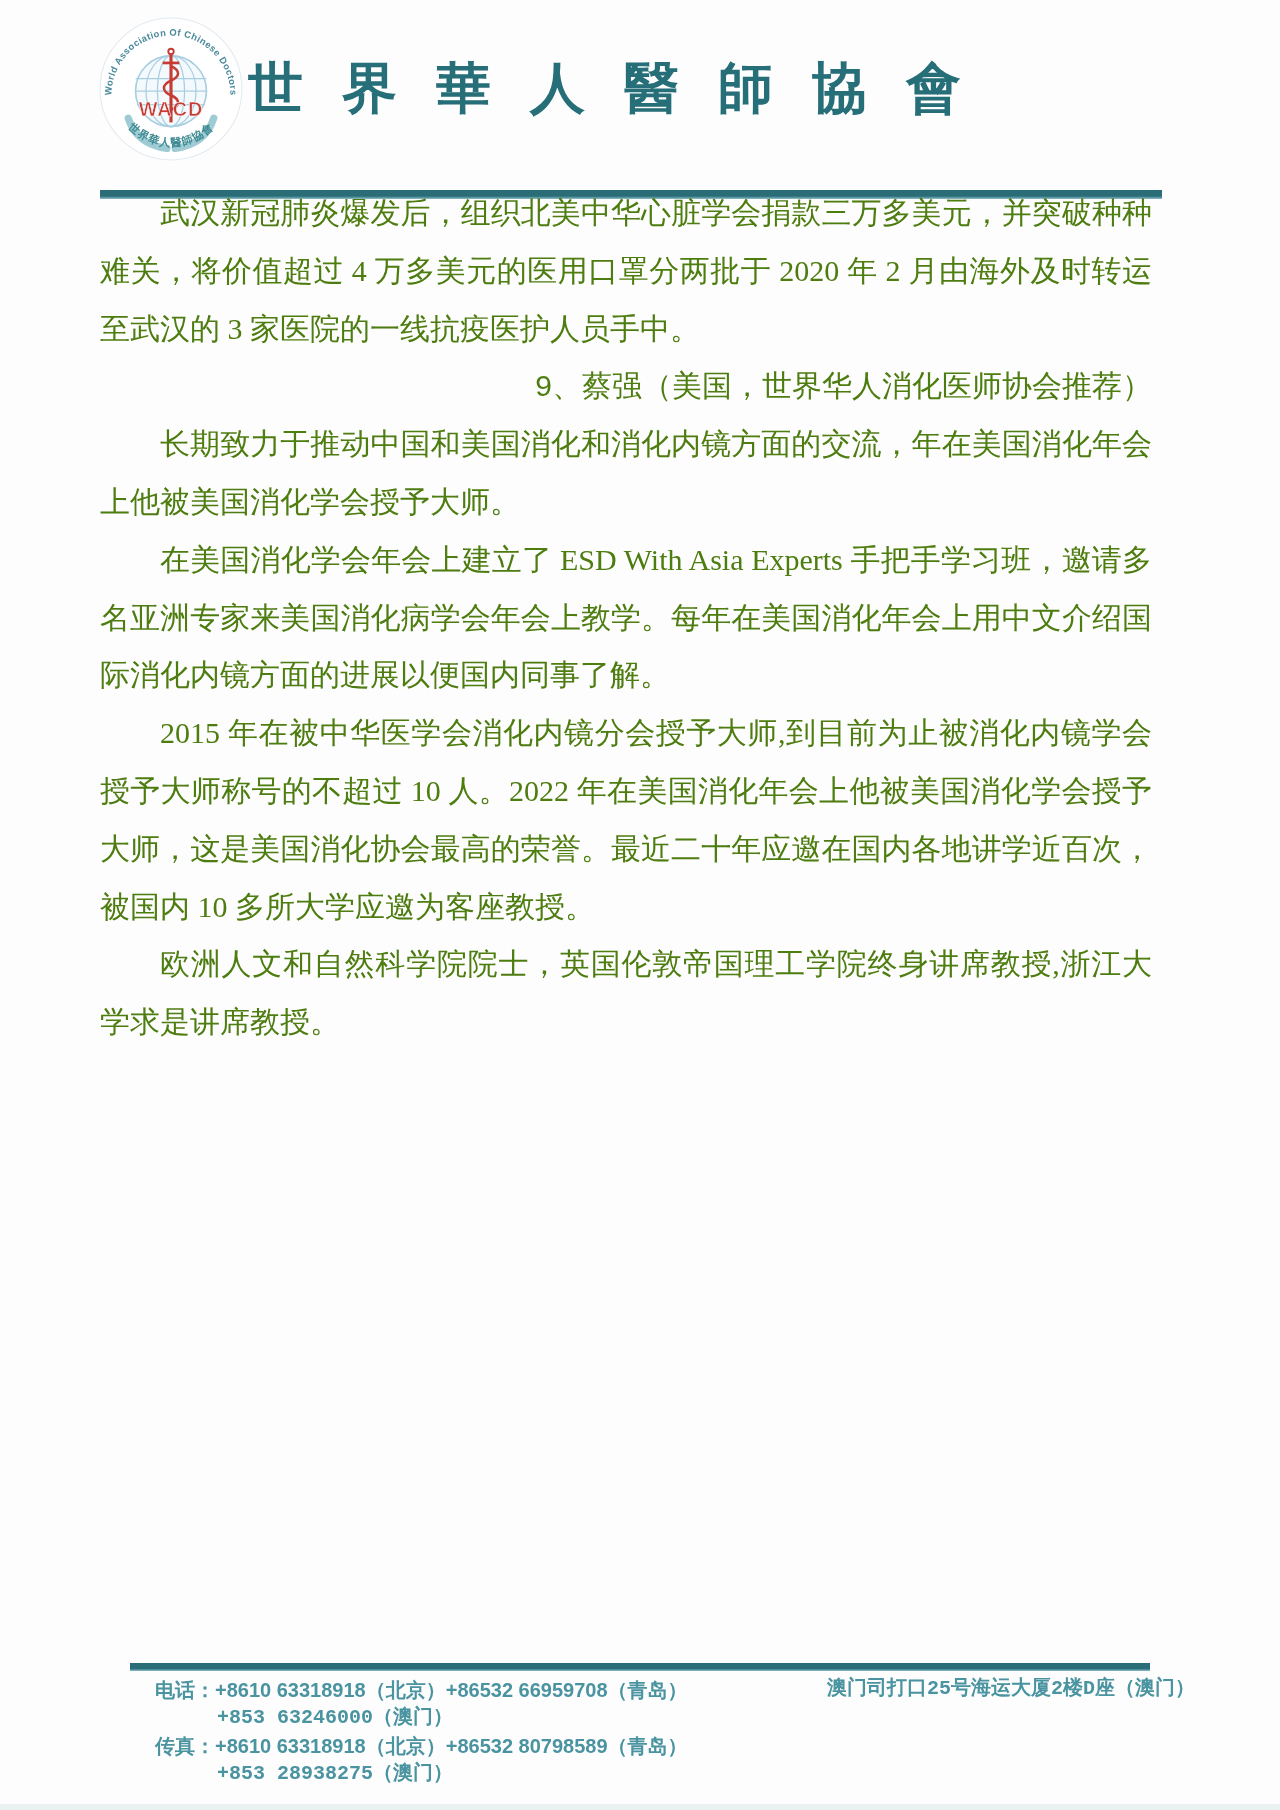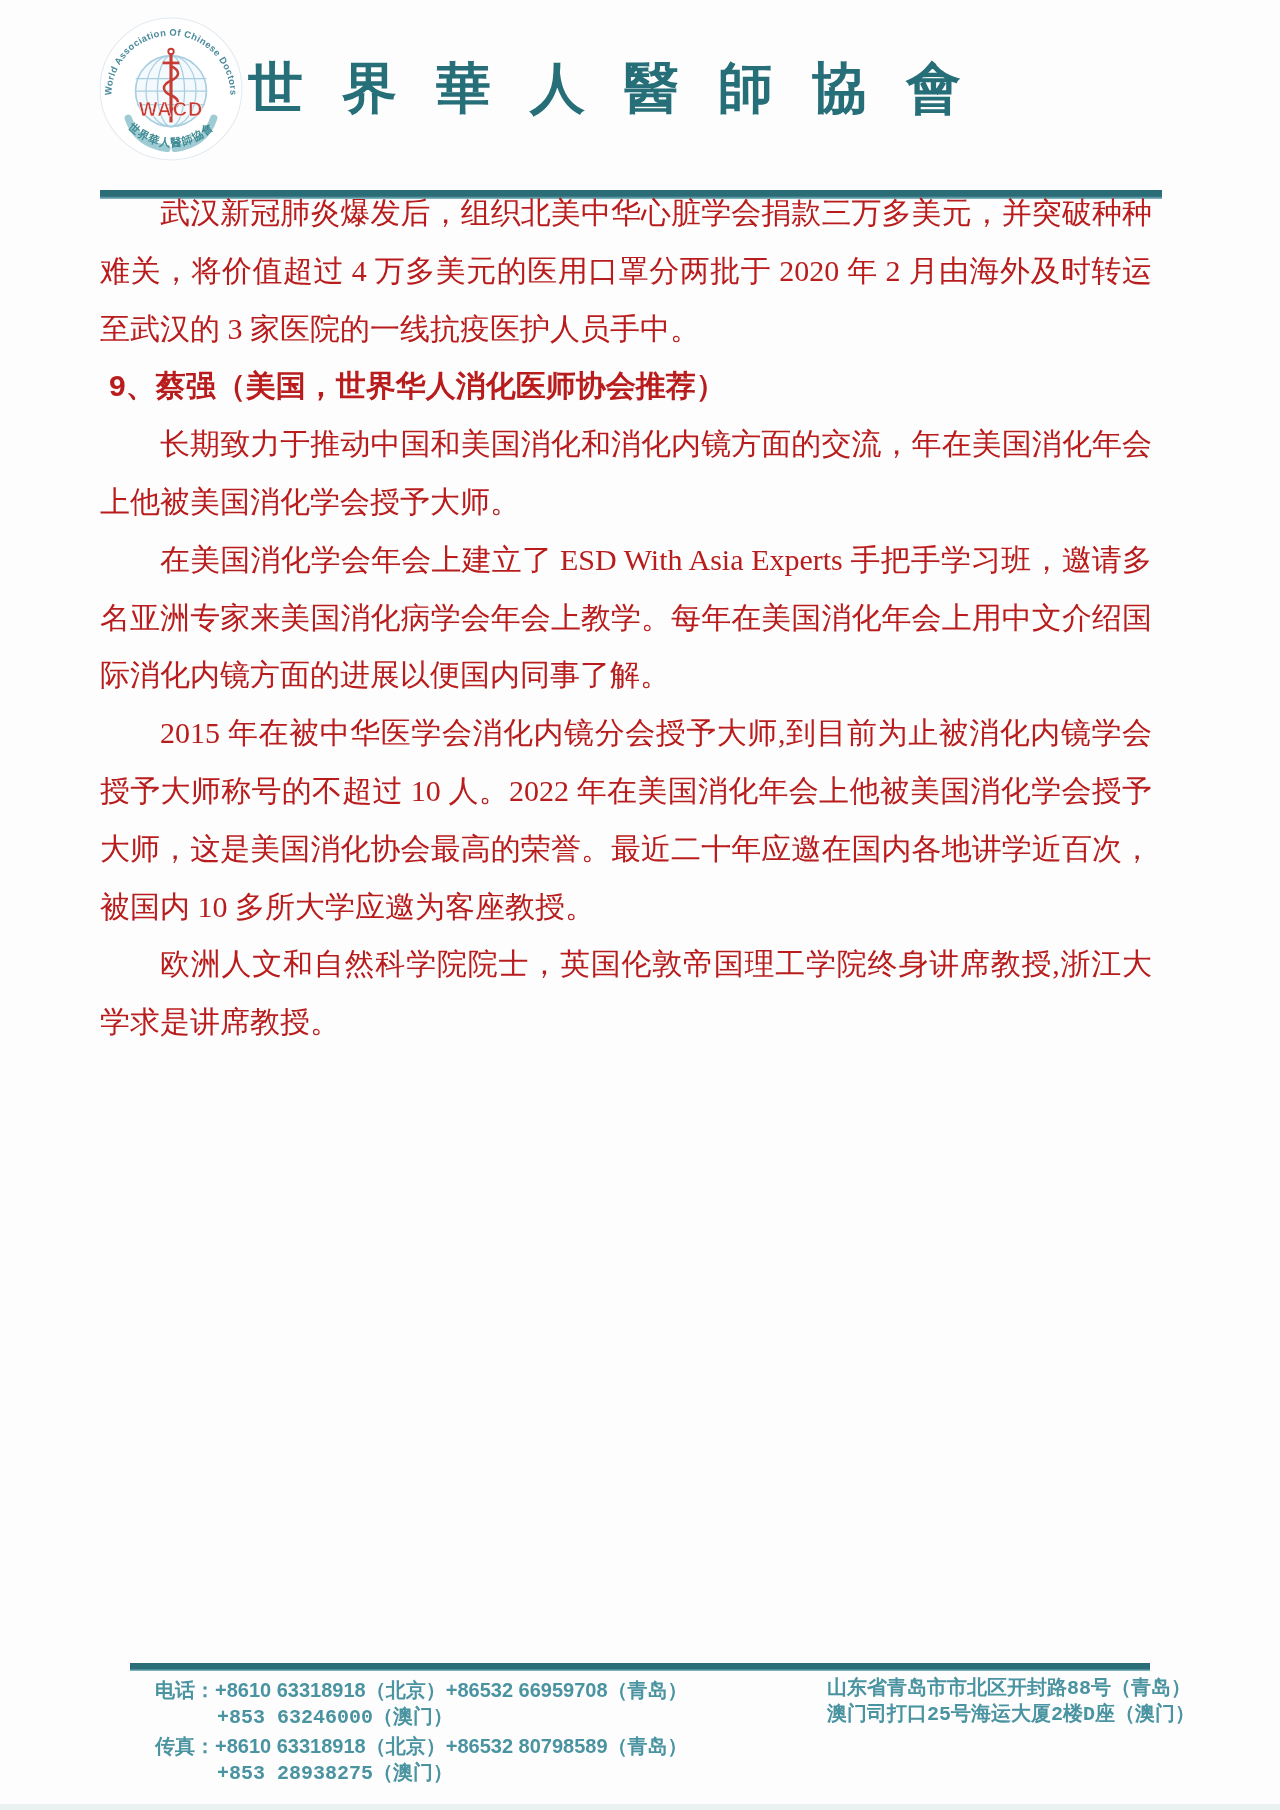--- a/index.html
+++ b/index.html
@@ -22,39 +22,38 @@
     letter-spacing:39px;white-space:nowrap;
   }
   .header-rule{
     position:absolute;left:100px;top:190px;width:1062px;height:9px;
     background:linear-gradient(to bottom,#2b6d77 0%,#2b6d77 68%,#8fc1cb 100%);
   }
 
   
   .doc{
     position:absolute;left:100px;top:184px;width:1052px;
-    color:#b91c1c;
+    color:#4d7c0f;
   }
   .doc p,.doc h2{
     margin:0;
     font-size:30px;
     line-height:57.8px;
     text-align:justify;
     text-justify:inter-ideograph;
   }
   .doc p{
     font-family:"Liberation Serif","DejaVu Serif",serif;
     text-indent:2em;
   }
   .doc h2{
     font-family:"Liberation Sans","DejaVu Sans",sans-serif;
-    font-weight:700;
+    font-weight:400;
     text-indent:0;
-    text-align:left;
-    margin-left:9px;
+    text-align:right;
   }
 
   
   .footer-rule{
     position:absolute;left:130px;top:1663px;width:1020px;height:8px;
     background:linear-gradient(to bottom,#2b6d77 0%,#2b6d77 70%,#8fc1cb 100%);
   }
   .footer{
     position:absolute;left:0;top:1672px;width:1280px;
     color:#4a93a0;font-size:20px;font-weight:600;
@@ -137,22 +136,19 @@
         <span class="f-label">传真：</span>
         <span>+8610 63318918（北京）+86532 80798589（青岛）</span>
       </div>
       <div class="f-line cont">
         <span>+853 28938275（澳门）</span>
       </div>
     </div>
 
     <div class="f-col-right">
       <div class="f-line cont">
-        <span>山东省青岛市市北区开封路88号（青岛）</span>
-      </div>
-      <div class="f-line cont">
         <span>澳门司打口25号海运大厦2楼D座（澳门）</span>
       </div>
     </div>
   </div>
 
   <div class="bottom-band"></div>
 </div>
 
 </body></html>

